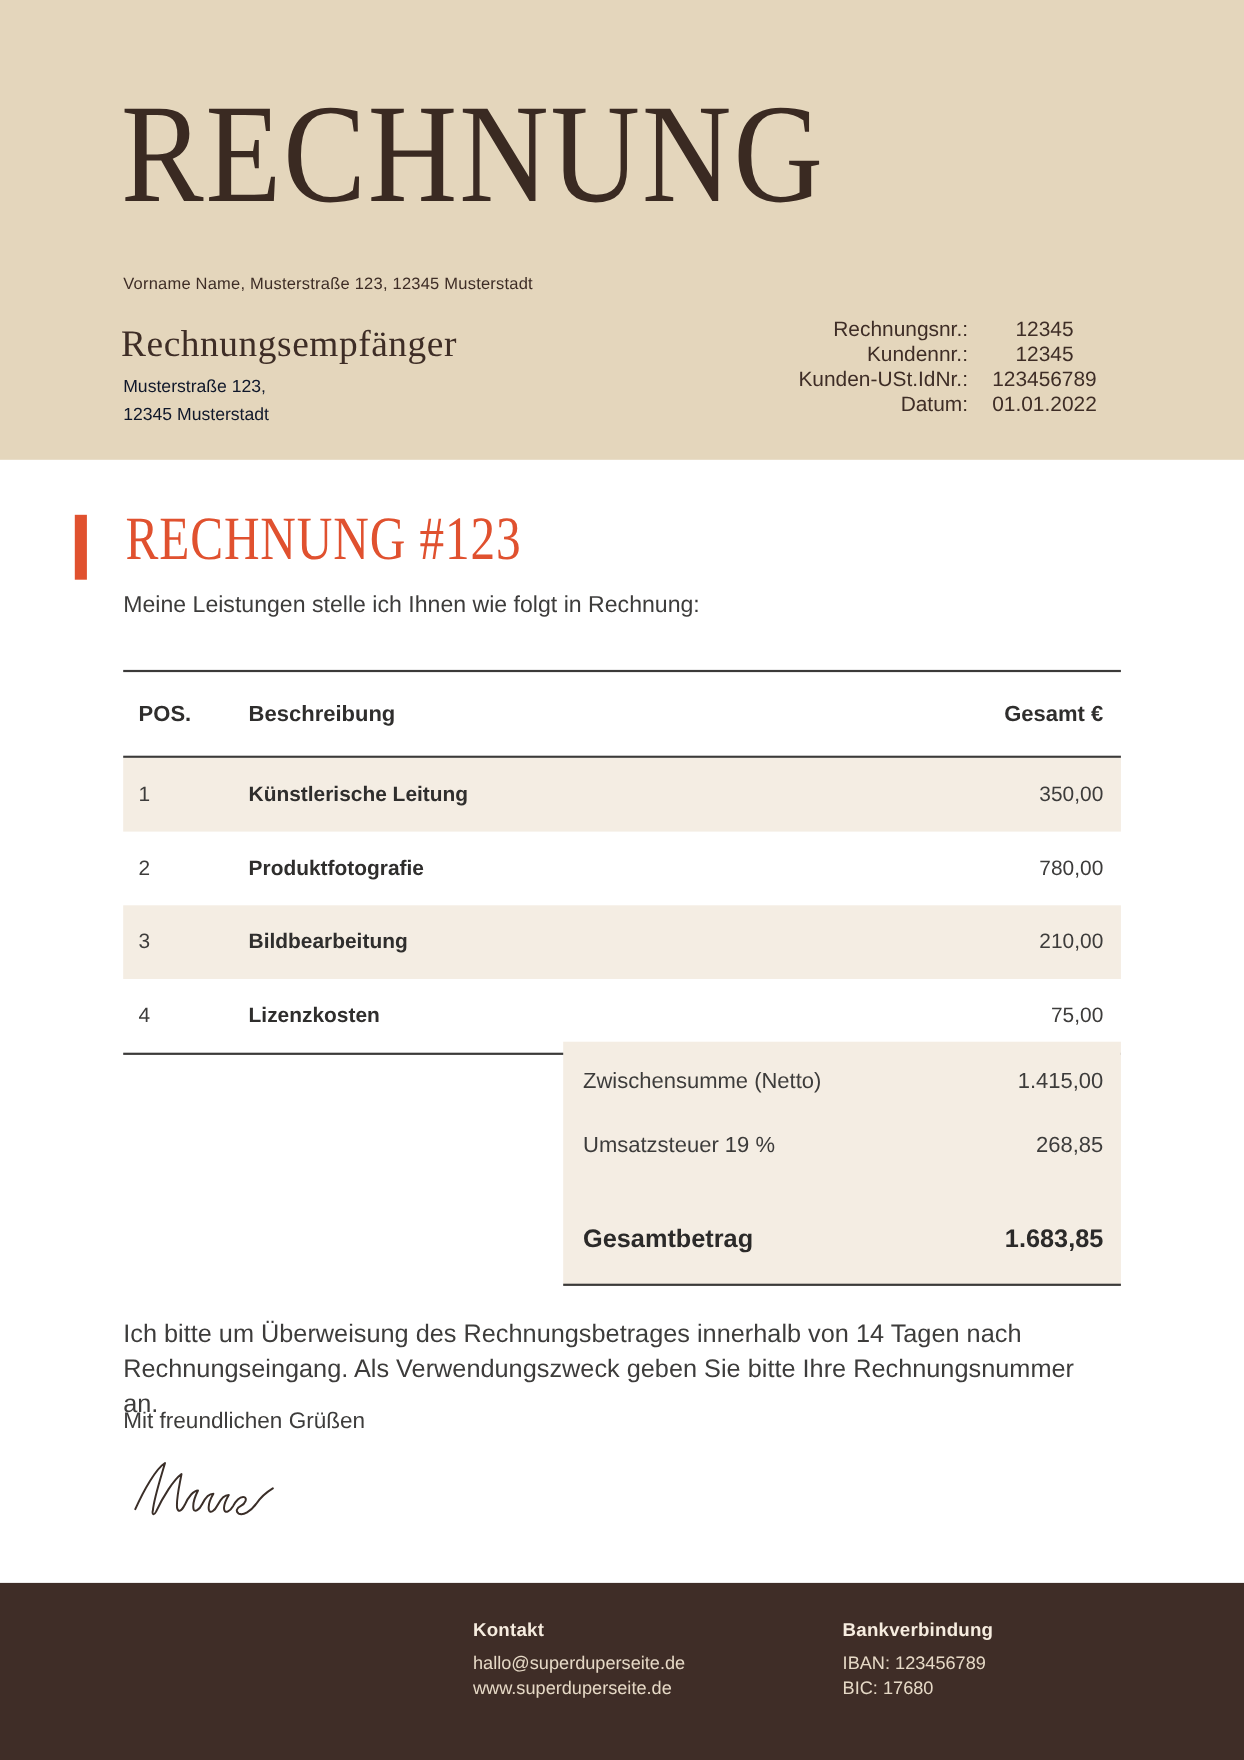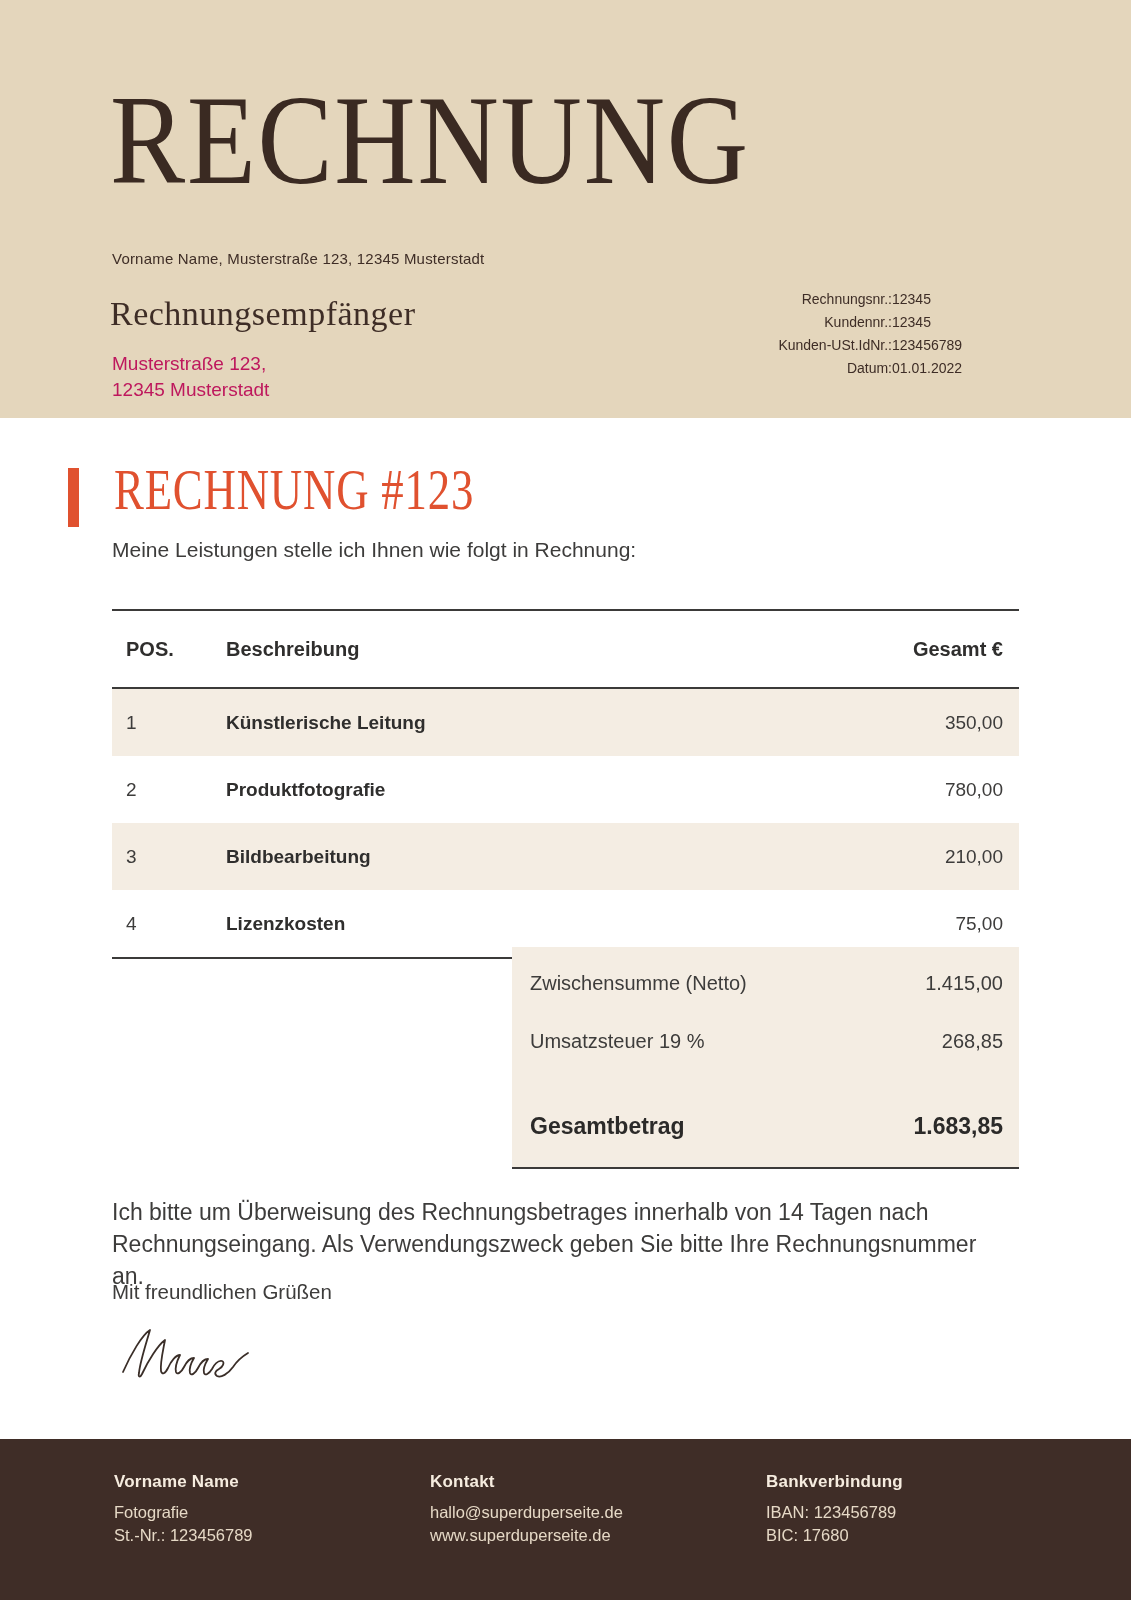--- a/index.html
+++ b/index.html
@@ -37,31 +37,31 @@
   .recipient-heading{
     position:absolute;left:110px;top:296px;
     margin:0;
     font-family:"Liberation Serif", serif;
     font-weight:400;
     font-size:34px;line-height:36px;
     color:#3e2d26;
     letter-spacing:.5px;
   }
   .recipient-address{
-    position:absolute;left:112px;top:351px;
-    font-size:19px;line-height:26px;color:#be185d;
+    position:absolute;left:112px;top:339px;
+    font-size:16px;line-height:26px;color:#0f172a;
   }
   .meta-block{
-    position:absolute;right:100px;top:288px;
+    position:absolute;right:112px;top:288px;
     width:330px;
-    font-size:14px;line-height:23px;color:#3e2d26;
+    font-size:19px;line-height:23px;color:#3e2d26;
   }
   .meta-row{display:flex;justify-content:flex-end;}
   .meta-label{flex:1;text-align:right;}
-  .meta-value{width:139px;text-align:left;}
+  .meta-value{width:139px;text-align:center;}
   
   .accent-bar{
     position:absolute;left:68px;top:468px;
     width:11px;height:59px;
     background:#e0512f;
   }
   .invoice-heading{
     position:absolute;left:114px;top:462px;
     margin:0;
     font-family:"Liberation Serif", serif;
@@ -245,25 +245,20 @@
     <path d="M8,54 C16,36 27,17 35,12 C31,26 25,44 24,55 C23,59 25,60 27,56
              C33,43 43,27 50,22 C48,33 45,45 46,53 C47,57 50,56 53,50
              C56,43 61,37 65,37 C62,43 60,50 61,54 C62,57 66,55 69,49
              C71,45 75,40 79,40 C76,45 74,51 75,55 C76,58 80,56 83,50
              C85,46 89,41 93,41 C90,46 88,52 89,55 C90,58 94,56 97,51
              C99,47 103,42 107,43 C110,44 108,49 104,51 C100,53 99,56 102,58
              C106,60 113,56 118,49 C122,43 128,38 133,35" fill="none" stroke="#3a2e28" stroke-width="1.8" stroke-linecap="round" stroke-linejoin="round"></path>
   </svg>
 
   <div class="footer">
-    <div class="footer-col c1">
-      <p class="footer-heading">Vorname Name</p>
-      <div class="footer-line">Fotografie</div>
-      <div class="footer-line">St.-Nr.: 123456789</div>
-    </div>
     <div class="footer-col c2">
       <p class="footer-heading">Kontakt</p>
       <div class="footer-line">hallo@superduperseite.de</div>
       <div class="footer-line">www.superduperseite.de</div>
     </div>
     <div class="footer-col c3">
       <p class="footer-heading">Bankverbindung</p>
       <div class="footer-line">IBAN: 123456789</div>
       <div class="footer-line">BIC: 17680</div>
     </div>

